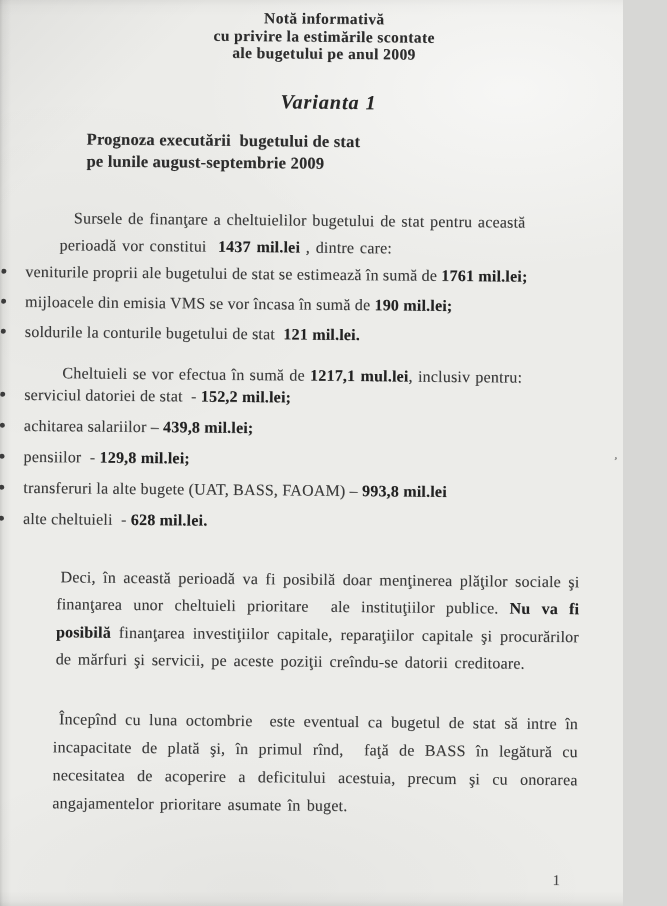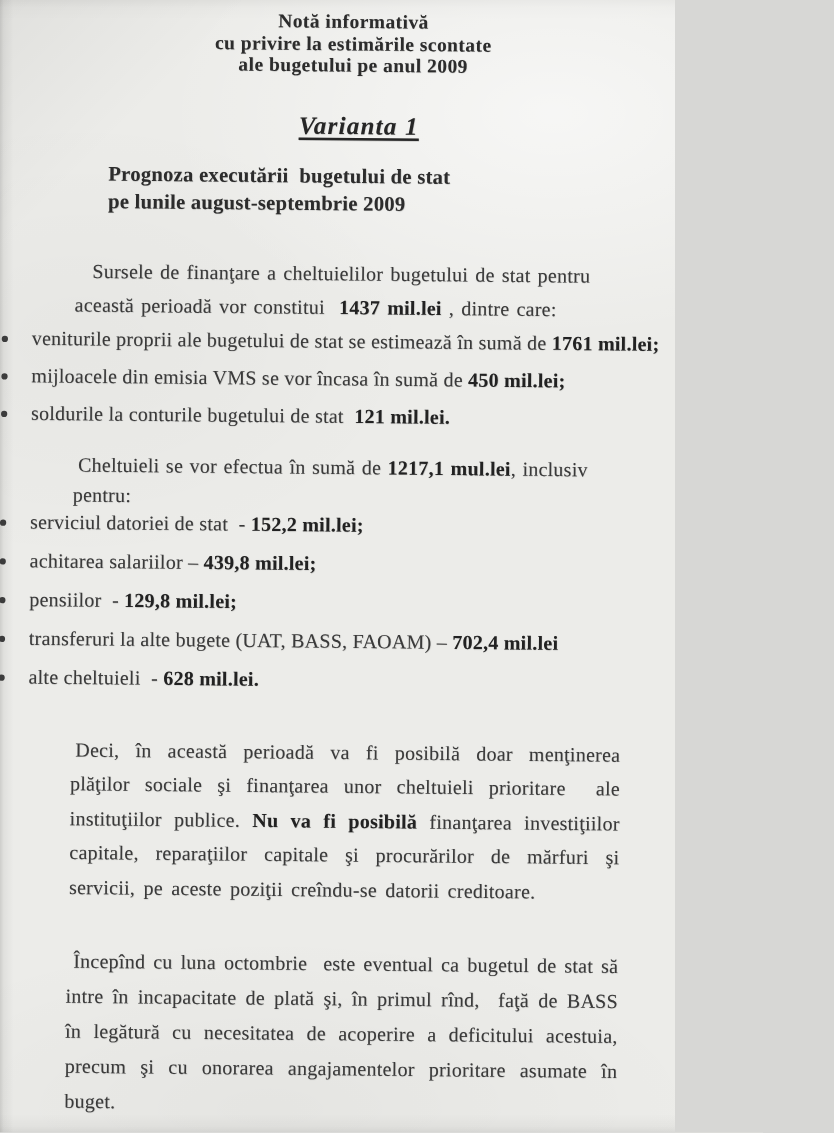--- a/index.html
+++ b/index.html
@@ -2,21 +2,21 @@
 <html><head>
 <meta charset="utf-8">
 <style>
   html, body {
     margin: 0;
     padding: 0;
     background: #d7d7d5;
   }
   .paper {
     position: relative;
-    width: 540px;
+    width: 623px;
     height: 906px;
     overflow: hidden;
     font-family: "Liberation Serif", "DejaVu Serif", serif;
     color: #3a3a3a;
     background:
       radial-gradient(ellipse 520px 300px at 82% 10%, rgba(255,255,255,0.55), rgba(255,255,255,0) 60%),
       radial-gradient(ellipse 420px 280px at 12% 30%, rgba(0,0,0,0.025), rgba(0,0,0,0) 65%),
       radial-gradient(ellipse 500px 200px at 40% 98%, rgba(0,0,0,0.03), rgba(0,0,0,0) 70%),
       linear-gradient(90deg, rgba(0,0,0,0.13) 0px, rgba(0,0,0,0.05) 3px, rgba(0,0,0,0.0) 11px),
       linear-gradient(0deg, rgba(0,0,0,0.08) 0px, rgba(0,0,0,0.03) 5px, rgba(0,0,0,0) 15px),
@@ -46,21 +46,20 @@
     margin-top: 27px;
     margin-left: 36px;
     text-align: center;
     font-size: 20px;
     line-height: 24px;
     font-weight: bold;
     font-style: italic;
     color: #262626;
   }
   .variant-heading span {
-    text-decoration: underline;
     text-decoration-thickness: 1.5px;
     text-underline-offset: 3px;
     letter-spacing: 1px;
   }
   .forecast-heading {
     margin: 17px 0 0 88px;
     font-weight: bold;
     font-size: 16.5px;
     line-height: 22px;
     color: #2c2c2c;
@@ -166,31 +165,31 @@
 
     <div class="forecast-heading">
       <div>Prognoza executării &nbsp;bugetului de stat</div>
       <div>pe lunile august-septembrie 2009</div>
     </div>
 
     <div class="para sources-intro"><span>Sursele de finanţare a cheltuielilor bugetului de stat pentru această perioadă vor constitui&nbsp; </span><span class="amt">1437 mil.lei</span><span>&nbsp;, dintre care:</span></div>
 
     <ul class="bullets sources-bullets">
       <li><span class="dot"></span><span>veniturile proprii ale bugetului de stat se estimează în sumă de </span><span class="amt">1761 mil.lei;</span><span></span></li>
-      <li><span class="dot"></span><span>mijloacele din emisia VMS se vor încasa în sumă de </span><span class="amt">450 mil.lei;</span><span></span></li>
+      <li><span class="dot"></span><span>mijloacele din emisia VMS se vor încasa în sumă de </span><span class="amt">190 mil.lei;</span><span></span></li>
       <li><span class="dot"></span><span>soldurile la conturile bugetului de stat&nbsp; </span><span class="amt">121 mil.lei.</span><span></span></li>
     </ul>
 
     <div class="para expenses-intro"><span>Cheltuieli se vor efectua în sumă de </span><span class="amt">1217,1 mul.lei</span><span>, inclusiv pentru:</span></div>
 
     <ul class="bullets expenses-bullets">
       <li><span class="dot"></span><span>serviciul datoriei de stat&nbsp; - </span><span class="amt">152,2 mil.lei;</span><span></span></li>
       <li><span class="dot"></span><span>achitarea salariilor – </span><span class="amt">439,8 mil.lei;</span><span></span></li>
       <li><span class="dot"></span><span>pensiilor&nbsp; - </span><span class="amt">129,8 mil.lei;</span><span></span></li>
-      <li><span class="dot"></span><span>transferuri la alte bugete (UAT, BASS, FAOAM) – </span><span class="amt">702,4 mil.lei</span><span></span></li>
+      <li><span class="dot"></span><span>transferuri la alte bugete (UAT, BASS, FAOAM) – </span><span class="amt">993,8 mil.lei</span><span></span></li>
       <li><span class="dot"></span><span>alte cheltuieli&nbsp; - </span><span class="amt">628 mil.lei.</span><span></span></li>
     </ul>
 
     <div class="para social-paragraph"><span>Deci, în această perioadă va fi posibilă doar menţinerea plăţilor sociale şi finanţarea unor cheltuieli prioritare &nbsp;ale instituţiilor publice. </span><span class="amt">Nu va fi posibilă</span><span> finanţarea investiţiilor capitale, reparaţiilor capitale şi procurărilor de mărfuri şi servicii, pe aceste poziţii creîndu-se datorii creditoare.</span></div>
 
     <div class="para october-paragraph">Începînd cu luna octombrie &nbsp;este eventual ca bugetul de stat să intre în incapacitate de plată şi, în primul rînd, &nbsp;faţă de BASS în legătură cu necesitatea de acoperire a deficitului acestuia, precum şi cu onorarea angajamentelor prioritare asumate în buget.</div>
 
     <div class="scan-artifact">’</div>
 
     <div class="page-number">1</div>

